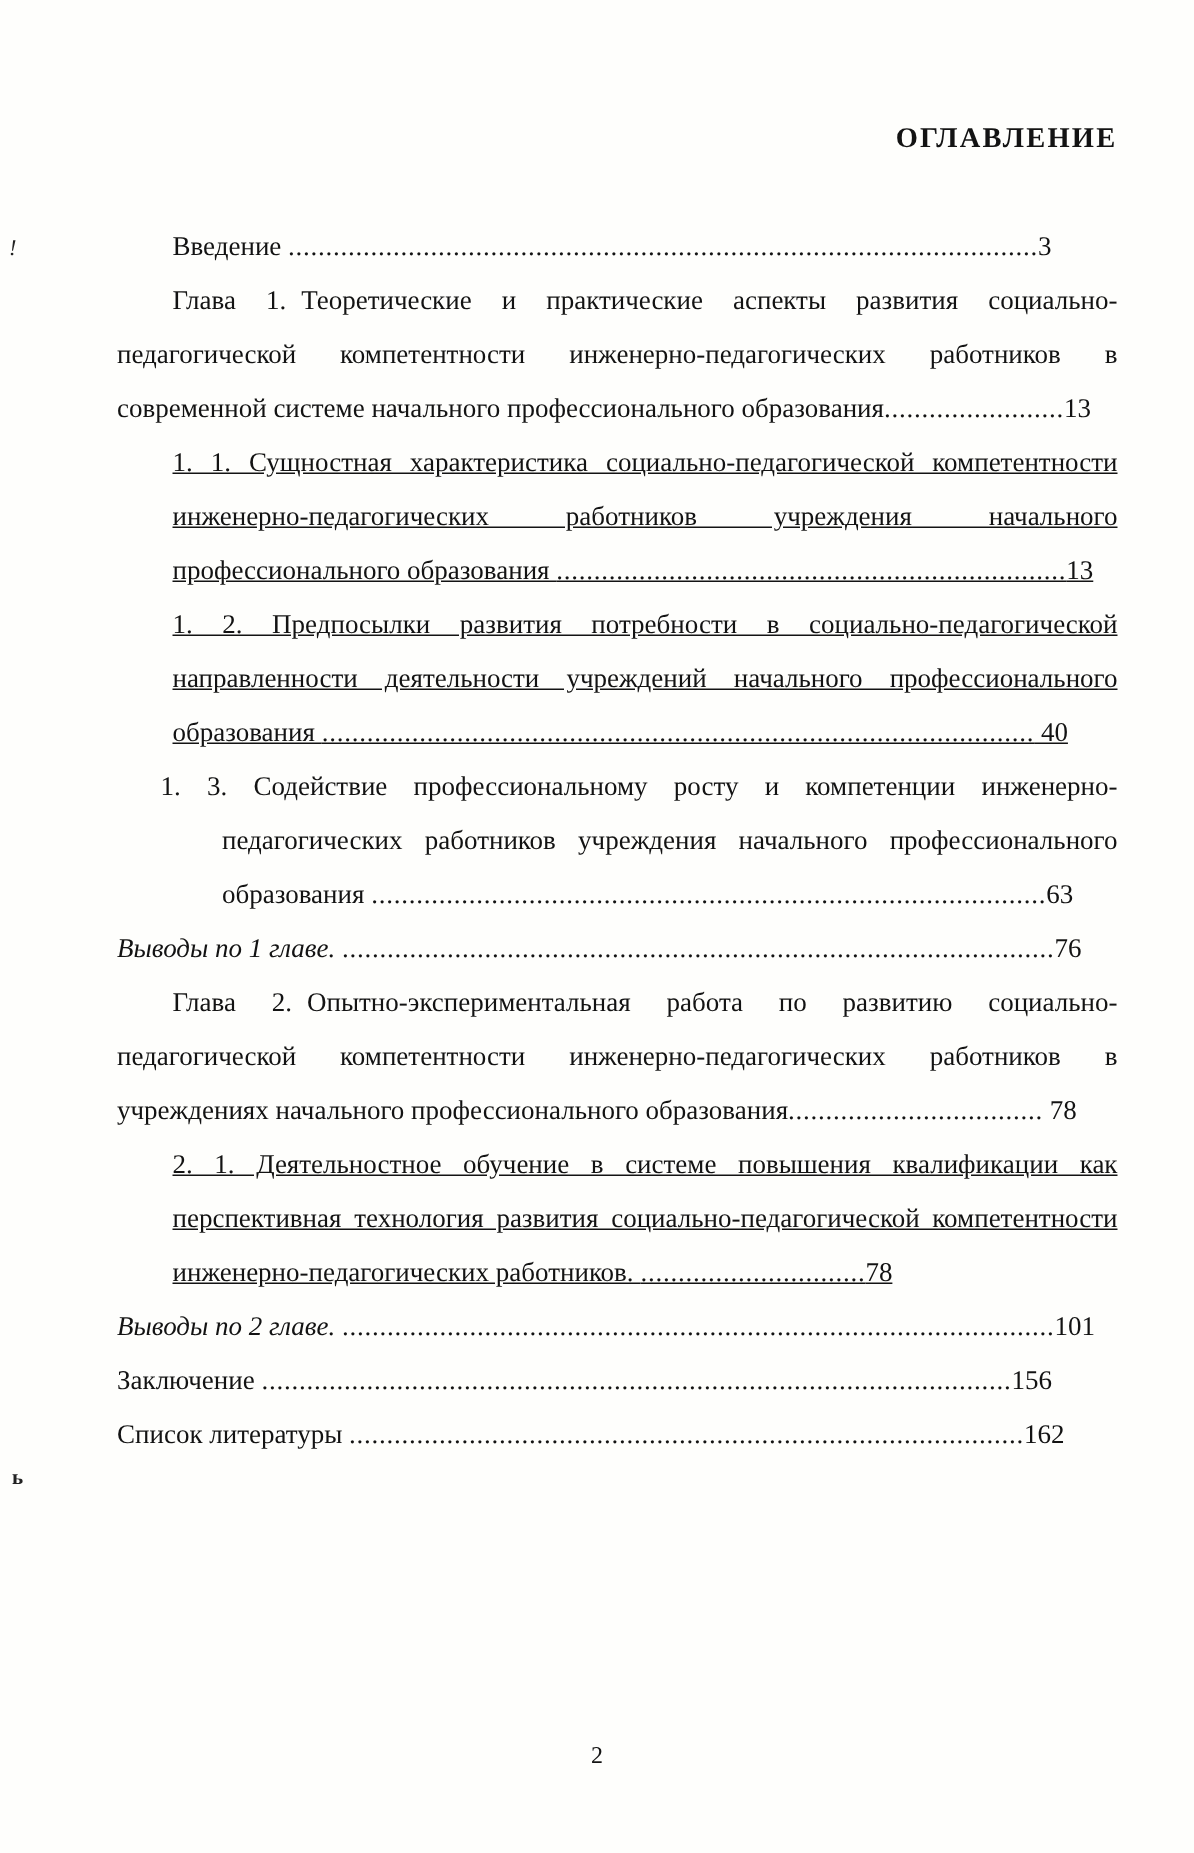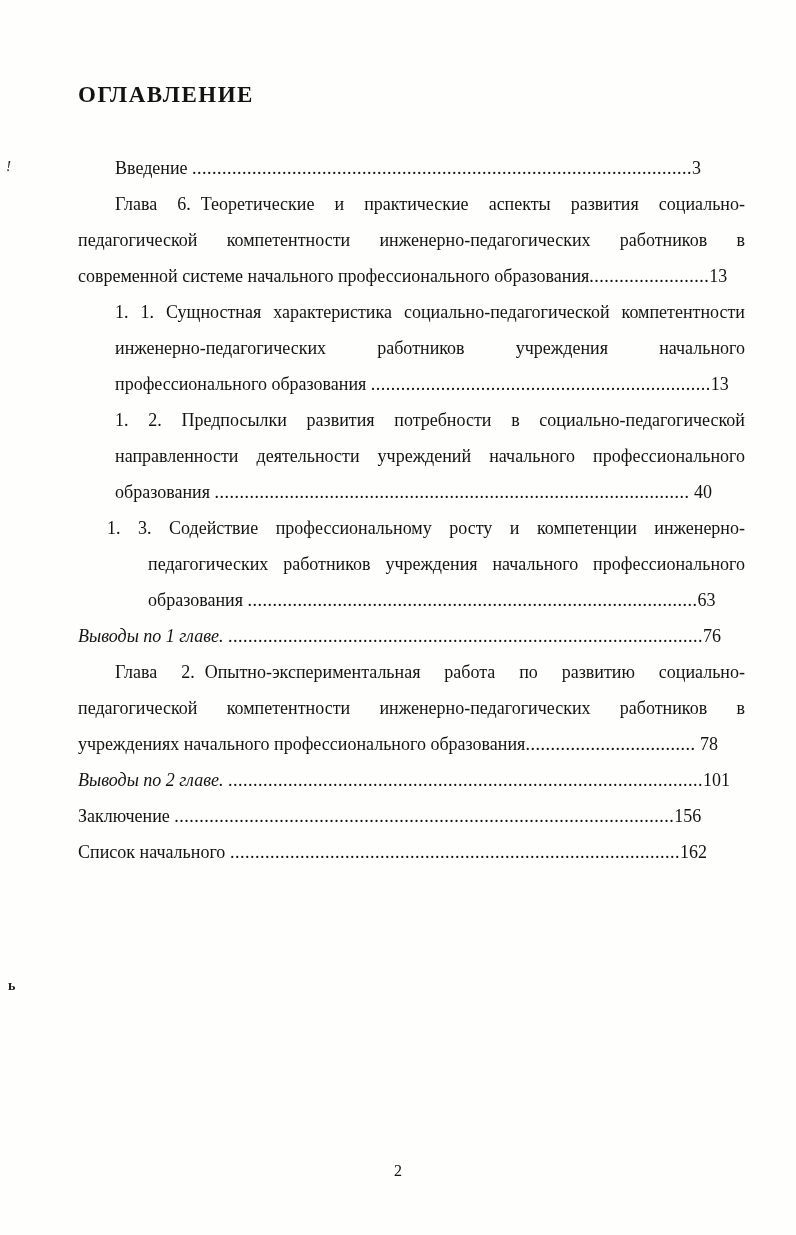--- a/index.html
+++ b/index.html
@@ -14,34 +14,34 @@
     color: #131313;
     overflow: hidden;
   }
   .content {
     position: absolute;
     left: 78px;
     top: 0;
     width: 667px;
   }
   .title {
-    font-size: 23px;
+    font-size: 19px;
     font-weight: bold;
     letter-spacing: 1.5px;
-    text-align: left;
+    text-align: right;
     margin: 82px 0 0 0;
   }
   .toc { margin-top: 42px; }
   .entry {
     margin: 0;
     text-align: justify;
     line-height: 36px;
   }
   .e-first { text-indent: 37px; }
-  .e-sub   { margin-left: 37px; }
+  .e-sub   { margin-left: 37px; text-decoration: underline; }
   .e-deep  { margin-left: 70px; text-indent: -41px; }
   .dots {
     letter-spacing: 0.5px;
     word-break: break-all;
   }
   .it { font-style: italic; }
   .glabel { margin-right: 10px; }
   b { font-weight: normal; }
   .pagenum-bottom {
     position: absolute;
@@ -64,38 +64,39 @@
   <span class="artifact a2">ь</span>
 
   <div class="content">
 
     <h1 class="title">ОГЛАВЛЕНИЕ</h1>
 
     <div class="toc">
 
       <p class="entry e-first"><b>Введение </b><span class="dots">....................................................................................................</span><span>3</span></p>
 
-      <p class="entry e-first"><b class="glabel">Глава 6.</b><span>Теоретические и практические аспекты развития социально-педагогической компетентности инженерно-педагогических работников в современной системе начального профессионального образования</span><span class="dots">........................</span><span>13</span></p>
+      <p class="entry e-first"><b class="glabel">Глава 1.</b><span>Теоретические и практические аспекты развития социально-педагогической компетентности инженерно-педагогических работников в современной системе начального профессионального образования</span><span class="dots">........................</span><span>13</span></p>
 
       <p class="entry e-sub"><span>1. 1. Сущностная характеристика социально-педагогической компетентности инженерно-педагогических работников учреждения начального профессионального образования </span><span class="dots">....................................................................</span><span>13</span></p>
 
       <p class="entry e-sub"><span>1. 2. Предпосылки развития потребности в социально-педагогической направленности деятельности учреждений начального профессионального образования </span><span class="dots">...............................................................................................</span><span> 40</span></p>
 
       <p class="entry e-deep"><span>1. 3. Содействие профессиональному росту и компетенции инженерно-педагогических работников учреждения начального профессионального образования </span><span class="dots">..........................................................................................</span><span>63</span></p>
 
       <p class="entry"><span class="it">Выводы по 1 главе. </span><span class="dots">...............................................................................................</span><span>76</span></p>
 
       <p class="entry e-first"><b class="glabel">Глава 2.</b><span>Опытно-экспериментальная работа по развитию социально-педагогической компетентности инженерно-педагогических работников в учреждениях начального профессионального образования</span><span class="dots">..................................</span><span> 78</span></p>
 
+      <p class="entry e-sub"><span>2. 1. Деятельностное обучение в системе повышения квалификации как перспективная технология развития социально-педагогической компетентности инженерно-педагогических работников. </span><span class="dots">..............................</span><span>78</span></p>
 
 
       <p class="entry"><span class="it">Выводы по 2 главе. </span><span class="dots">...............................................................................................</span><span>101</span></p>
 
       <p class="entry"><b>Заключение </b><span class="dots">....................................................................................................</span><span>156</span></p>
 
-      <p class="entry"><b>Список начального </b><span class="dots">..........................................................................................</span><span>162</span></p>
+      <p class="entry"><b>Список литературы </b><span class="dots">..........................................................................................</span><span>162</span></p>
 
     </div>
   </div>
 
   <div class="pagenum-bottom">2</div>
 
 </div>
 
 </body></html>

